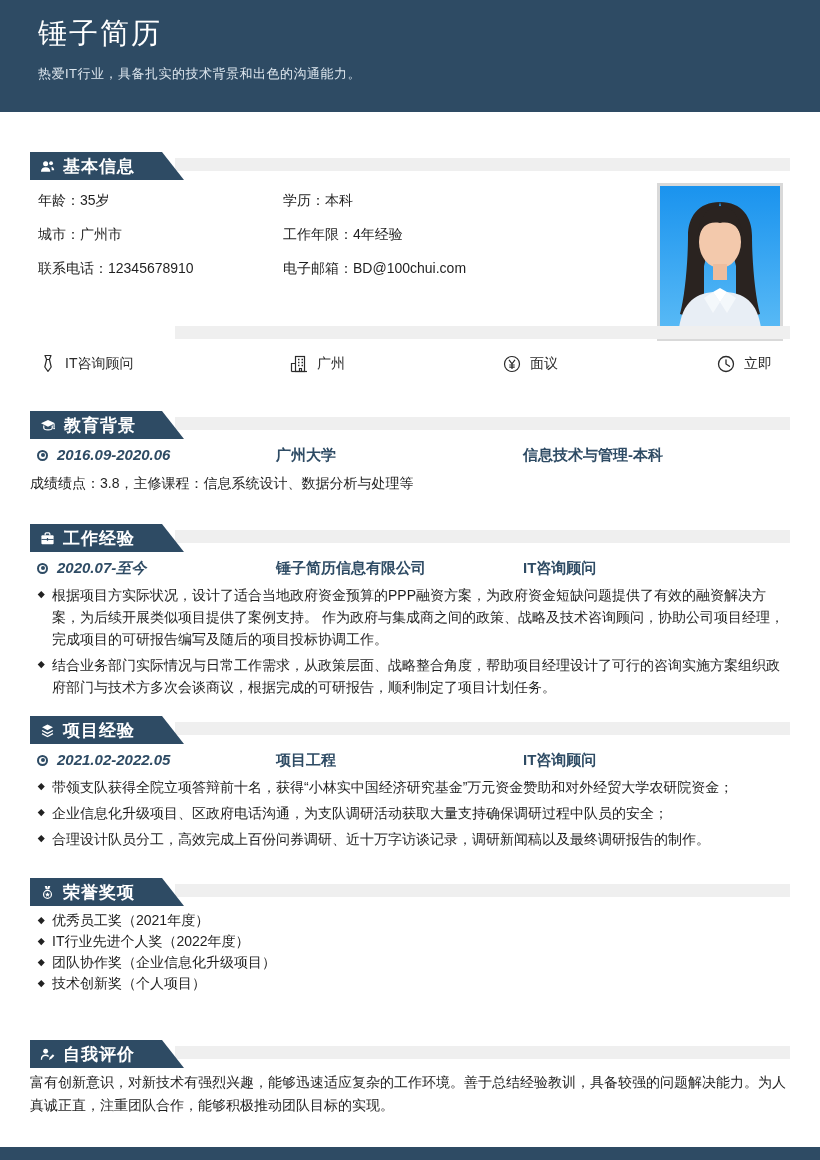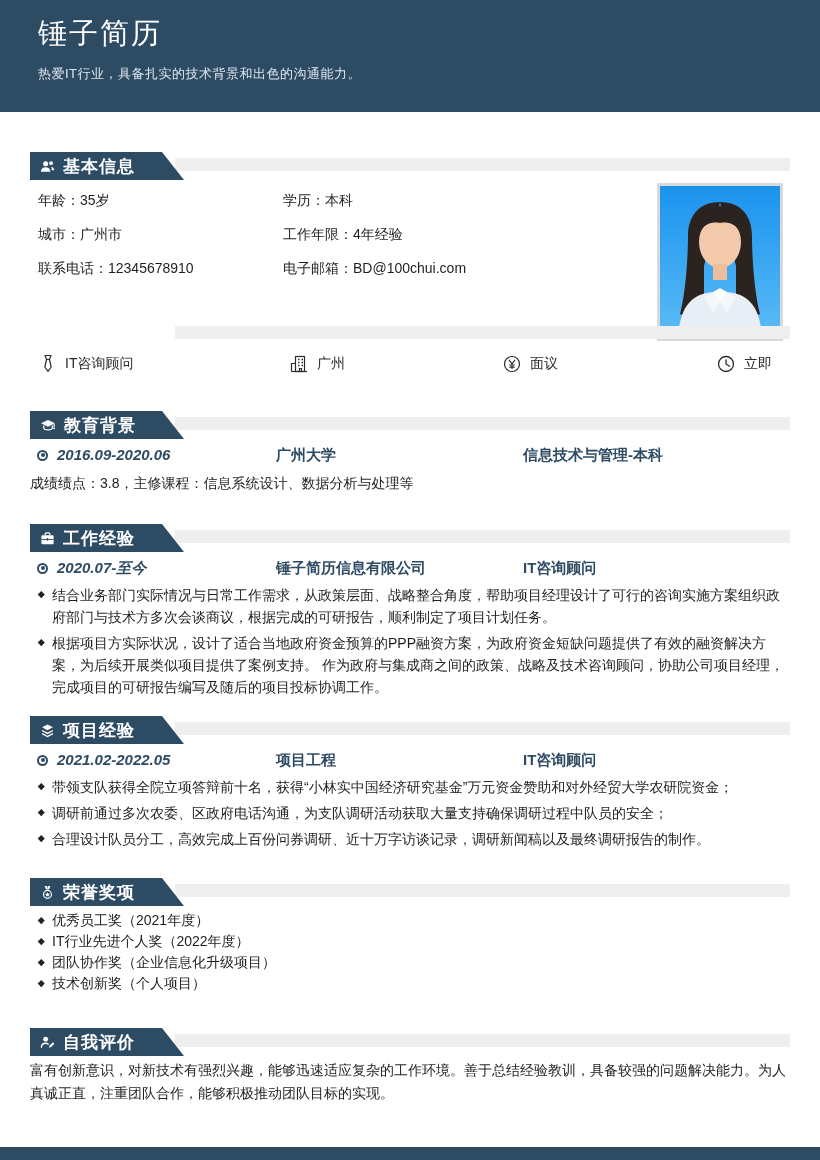--- a/index.html
+++ b/index.html
@@ -28,21 +28,21 @@
   }
   .b-label { font-size:17px; font-weight:700; letter-spacing:1px; white-space:nowrap; }
   .b-icon { display:flex; flex:none; }
 
   #sh-basic   { margin-top:32px; }
   #sh-intent  { margin-top:33px; }
   #sh-edu     { margin-top:30px; }
   #sh-work    { margin-top:22px; }
   #sh-project { margin-top:10px; }
   #sh-honors  { margin-top:20px; }
-  #sh-self    { margin-top:26px; }
+  #sh-self    { margin-top:38px; }
 
   
   .info-grid {
     display:grid; grid-template-columns:245px 1fr; row-gap:13px;
     padding-left:8px; margin-top:18px; font-size:14px; line-height:21px; color:#1f1f1f;
     width:620px;
   }
   .photo {
     position:absolute; left:627px; top:39px; width:126px; height:158px;
     border:3px solid #d9d9d9; background:#2b9ff2;
@@ -216,22 +216,22 @@
   </div>
   <div class="entry-row">
     <div class="entry-period">
       <span class="marker"></span>
       <span>2020.07-至今</span>
     </div>
     <div class="entry-mid">锤子简历信息有限公司</div>
     <div class="entry-role">IT咨询顾问</div>
   </div>
   <ul class="bullets">
+    <li>根据项目方实际状况，设计了适合当地政府资金预算的PPP融资方案，为政府资金短缺问题提供了有效的融资解决方案，为后续开展类似项目提供了案例支持。  作为政府与集成商之间的政策、战略及技术咨询顾问，协助公司项目经理，完成项目的可研报告编写及随后的项目投标协调工作。</li>
     <li>结合业务部门实际情况与日常工作需求，从政策层面、战略整合角度，帮助项目经理设计了可行的咨询实施方案组织政府部门与技术方多次会谈商议，根据完成的可研报告，顺利制定了项目计划任务。</li>
-    <li>根据项目方实际状况，设计了适合当地政府资金预算的PPP融资方案，为政府资金短缺问题提供了有效的融资解决方案，为后续开展类似项目提供了案例支持。  作为政府与集成商之间的政策、战略及技术咨询顾问，协助公司项目经理，完成项目的可研报告编写及随后的项目投标协调工作。</li>
   </ul>
 
   <div class="sec-head" id="sh-project">
     <div class="rule"></div>
     <div class="banner">
       <span class="b-icon">
         <svg width="15" height="15" viewBox="0 0 16 16">
             <path d="M8 1.5L13.8 4.6 8 7.7 2.2 4.6Z" fill="#fff"></path>
             <path d="M2.2 8L8 11.1 13.8 8" fill="none" stroke="#fff" stroke-width="1.4"></path>
             <path d="M2.2 11.3L8 14.4 13.8 11.3" fill="none" stroke="#fff" stroke-width="1.4"></path>
@@ -243,21 +243,21 @@
   <div class="entry-row">
     <div class="entry-period">
       <span class="marker"></span>
       <span>2021.02-2022.05</span>
     </div>
     <div class="entry-mid">项目工程</div>
     <div class="entry-role">IT咨询顾问</div>
   </div>
   <ul class="bullets">
     <li>带领支队获得全院立项答辩前十名，获得“小林实中国经济研究基金”万元资金赞助和对外经贸大学农研院资金；</li>
-    <li>调研前通过多次农委、区政府电话沟通，为支队调研活动获取大量支持确保调研过程中队员的安全；</li>
+    <li>企业信息化升级项目、区政府电话沟通，为支队调研活动获取大量支持确保调研过程中队员的安全；</li>
     <li>合理设计队员分工，高效完成上百份问券调研、近十万字访谈记录，调研新闻稿以及最终调研报告的制作。</li>
   </ul>
 
   <div class="sec-head" id="sh-honors">
     <div class="rule"></div>
     <div class="banner">
       <span class="b-icon">
         <svg width="15" height="15" viewBox="0 0 16 16">
             <path d="M5 1h2.4l1 3.4H6.2z" fill="#fff"></path>
             <path d="M11 1H8.6l-1 3.4h2.2z" fill="#fff"></path>

